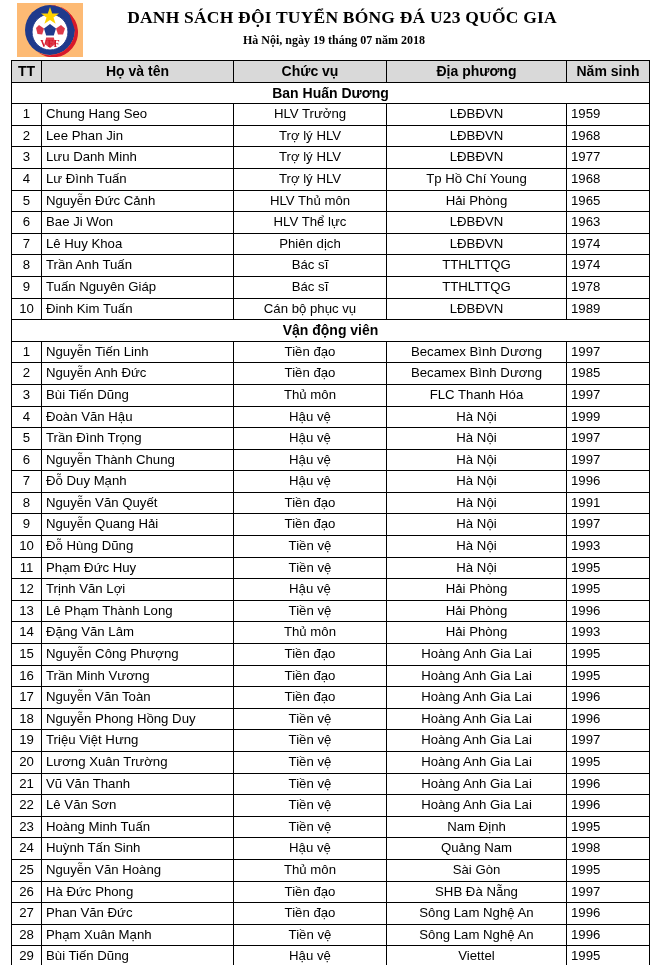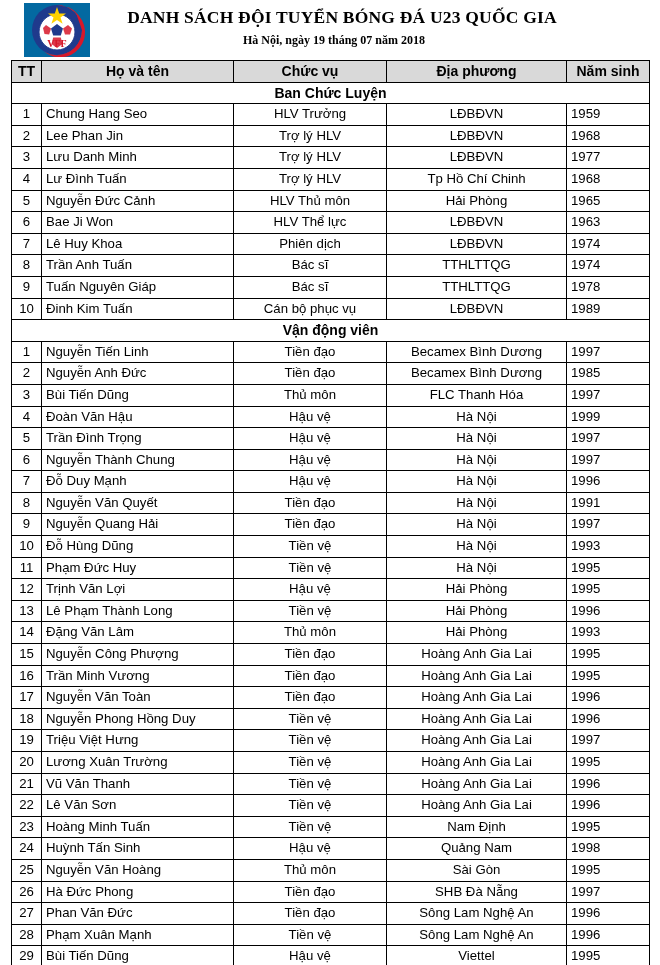--- a/index.html
+++ b/index.html
@@ -23,25 +23,25 @@
 
   
   .doc-header {
     position: relative;
     height: 58px;
     display: flex;
     align-items: flex-start;
   }
   .logo-wrap {
     position: absolute;
-    left: 24px;
+    left: 17px;
     top: 3px;
     width: 66px;
     height: 54px;
-    background: #0369a1;
+    background: #fdba74;
   }
   .logo-wrap svg { display: block; }
 
   .title-block {
     width: 660px;
     padding-top: 6px;
     text-align: center;
   }
   .doc-title {
     font-family: "Liberation Serif", serif;
@@ -152,21 +152,21 @@
         <tr>
           <th>TT</th>
           <th>Họ và tên</th>
           <th>Chức vụ</th>
           <th>Địa phương</th>
           <th>Năm sinh</th>
         </tr>
       </thead>
       <tbody id="roster-body">
           <tr>
-            <td colspan="5" class="section-row">Ban Chức Luyện</td>
+            <td colspan="5" class="section-row">Ban Huấn Dương</td>
           </tr>
           <tr>
             <td class="c-tt">1</td>
             <td class="c-name">Chung Hang Seo</td>
             <td class="c-role">HLV Trưởng</td>
             <td class="c-local">LĐBĐVN</td>
             <td class="c-year">1959</td>
           </tr>
           <tr>
             <td class="c-tt">2</td>
@@ -179,21 +179,21 @@
             <td class="c-tt">3</td>
             <td class="c-name">Lưu Danh Minh</td>
             <td class="c-role">Trợ lý HLV</td>
             <td class="c-local">LĐBĐVN</td>
             <td class="c-year">1977</td>
           </tr>
           <tr>
             <td class="c-tt">4</td>
             <td class="c-name">Lư Đình Tuấn</td>
             <td class="c-role">Trợ lý HLV</td>
-            <td class="c-local">Tp Hồ Chí Chinh</td>
+            <td class="c-local">Tp Hồ Chí Young</td>
             <td class="c-year">1968</td>
           </tr>
           <tr>
             <td class="c-tt">5</td>
             <td class="c-name">Nguyễn Đức Cảnh</td>
             <td class="c-role">HLV Thủ môn</td>
             <td class="c-local">Hải Phòng</td>
             <td class="c-year">1965</td>
           </tr>
           <tr>

